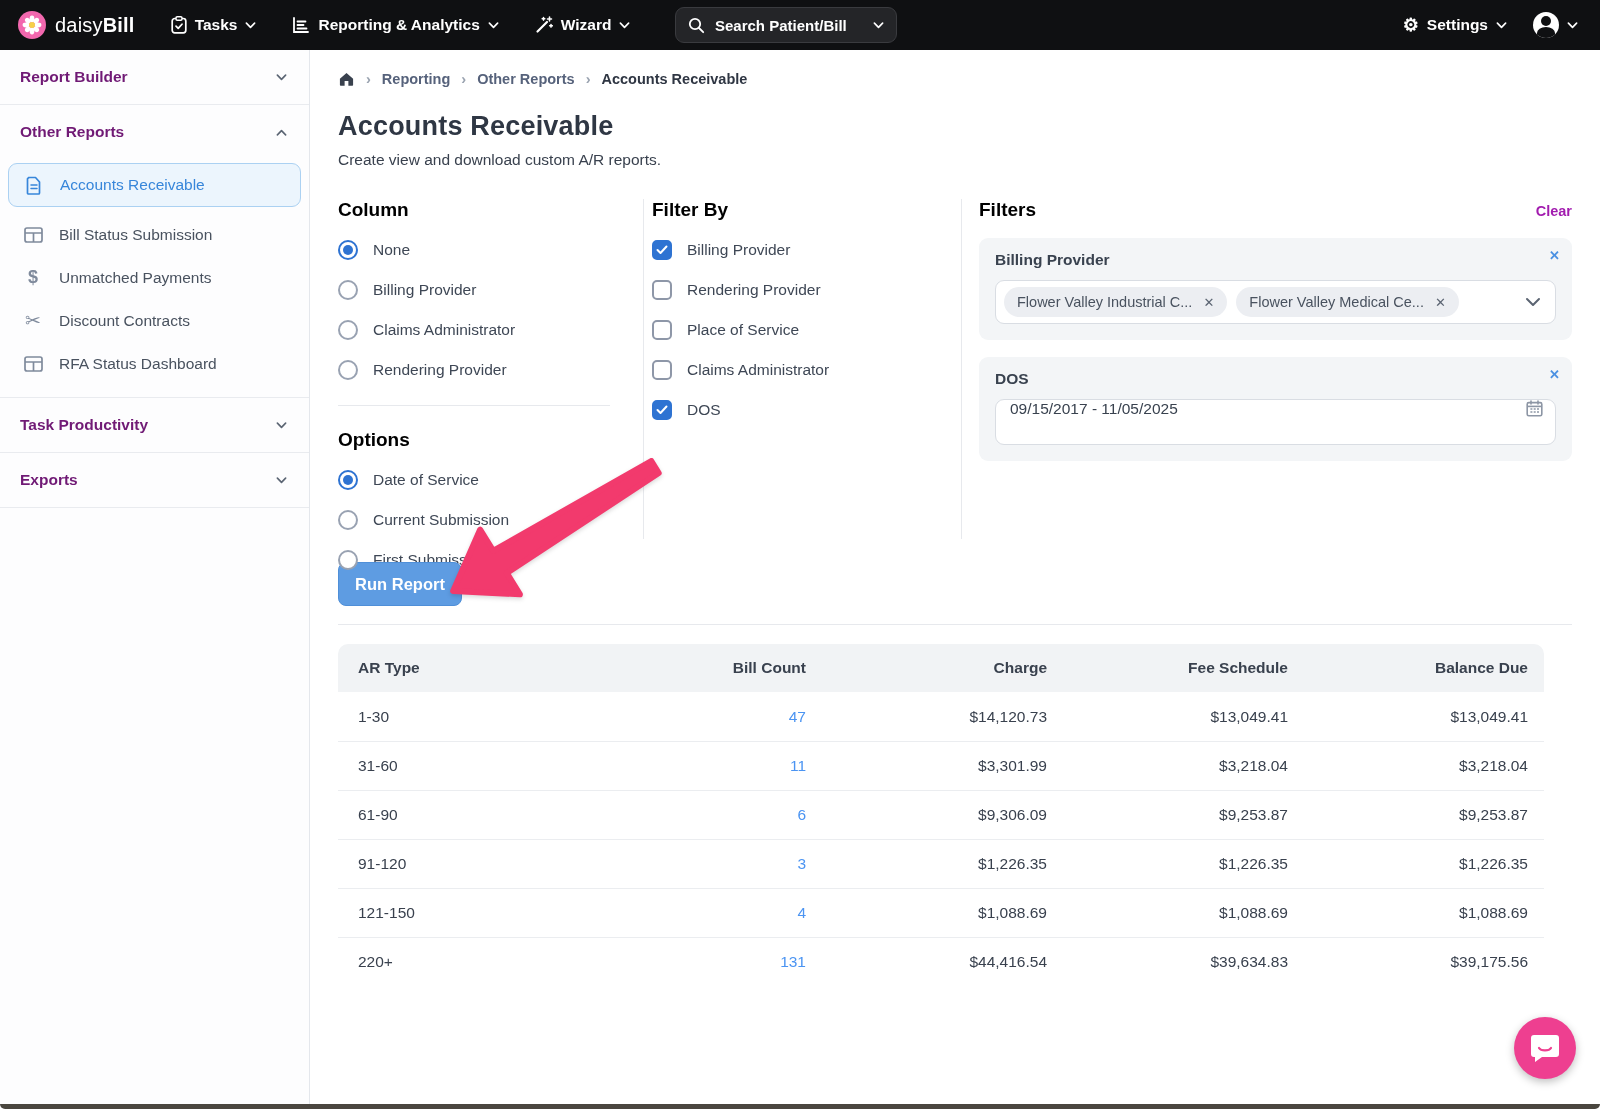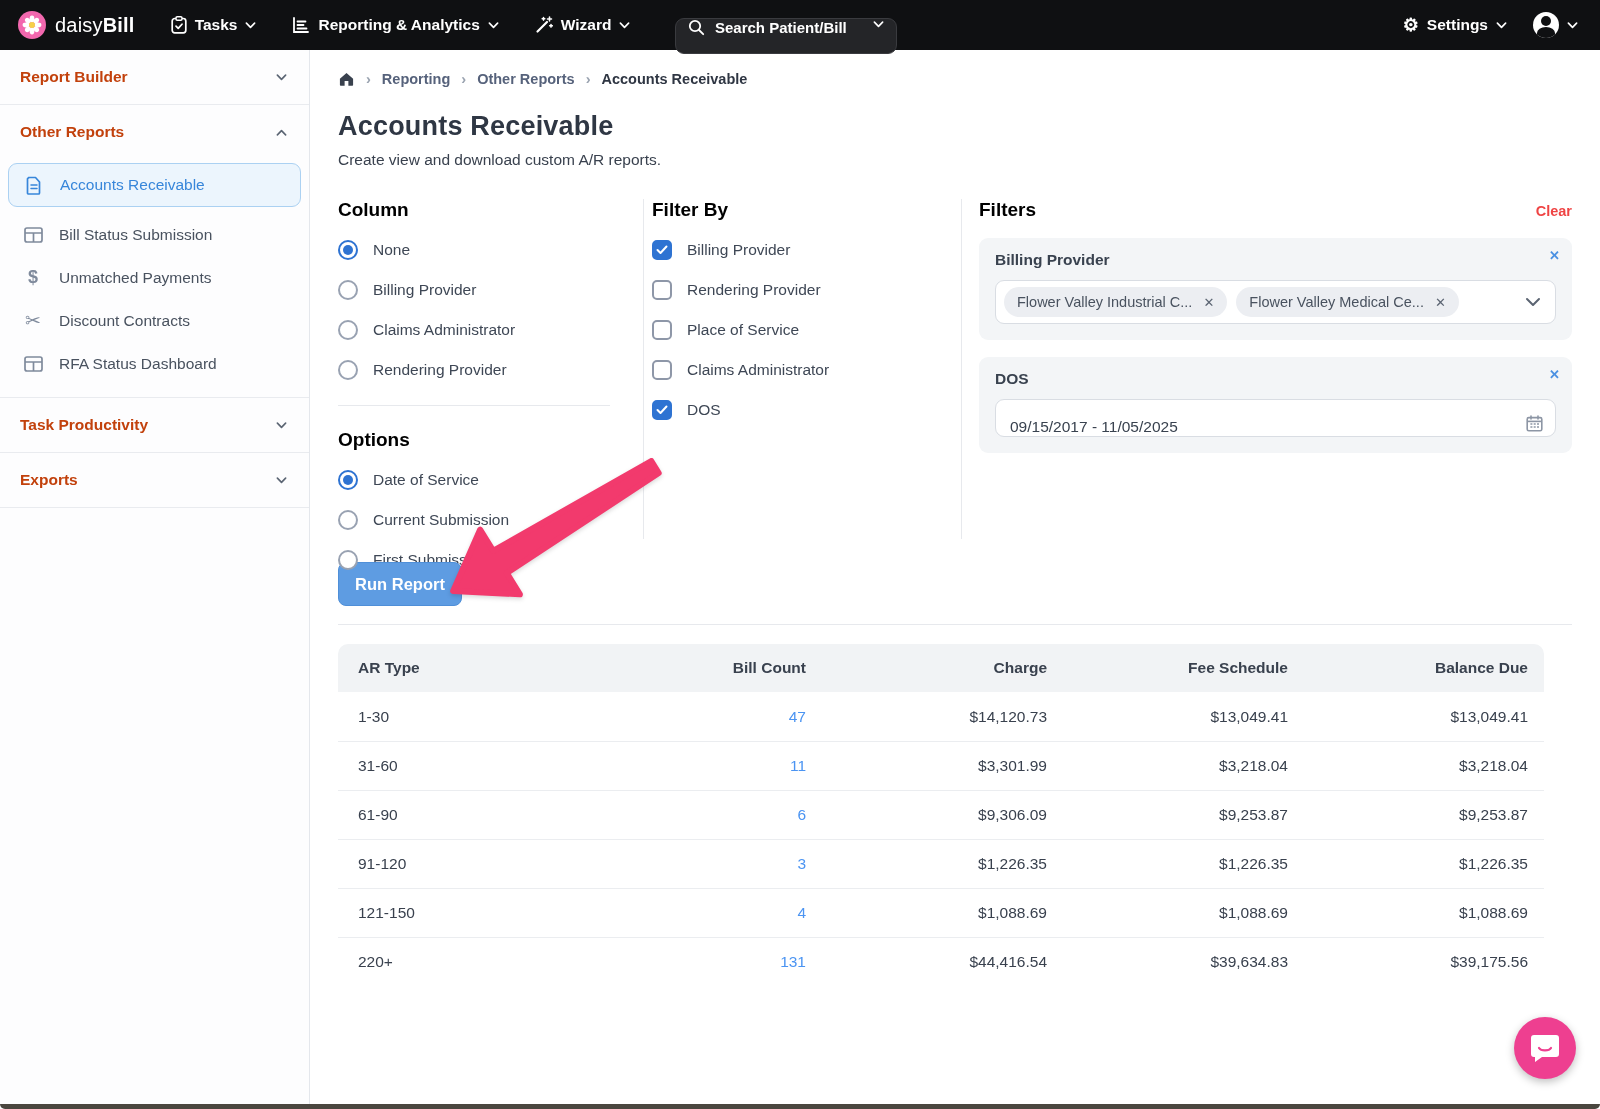--- a/index.html
+++ b/index.html
@@ -10,37 +10,37 @@
   .nav { position:fixed; top:0; left:0; width:1600px; height:50px; background:#0f1012;
     display:flex; align-items:center; color:#fff; z-index:30; }
   .brand { display:flex; align-items:center; gap:9px; margin-left:18px; cursor:pointer; }
   .logo-circle { width:28px; height:28px; border-radius:50%; background:#f268ae;
     display:flex; align-items:center; justify-content:center; }
   .brand-text { font-size:20px; letter-spacing:.2px; }
   .brand-text b { font-weight:700; }
   .nav-item { display:flex; align-items:center; gap:8px; font-weight:700; font-size:15.5px;
     margin-left:36px; cursor:pointer; }
   .chev { width:11px; height:11px; display:inline-block; }
-  .search-pill { position:absolute; left:675px; top:18px; width:222px; height:36px;
+  .search-pill { position:absolute; left:675px; top:7px; width:222px; height:36px;
     background:#242528; border:1px solid #3a3b3f; border-radius:9px; display:flex;
-    gap:10px; padding:0 12px; cursor:pointer; }
+    align-items:center; gap:10px; padding:0 12px; cursor:pointer; }
   .search-pill span { font-size:15px; font-weight:700; color:#fff; }
   .nav-right { margin-left:auto; display:flex; align-items:center; gap:26px; margin-right:22px; }
   .gear-glyph { font-size:18px; line-height:1; }
   .avatar { width:26px; height:26px; border-radius:50%; background:#fff; position:relative; overflow:hidden; }
   .avatar::before { content:""; position:absolute; width:10px; height:10px; border-radius:50%;
     background:#0f1012; left:8px; top:4px; }
   .avatar::after { content:""; position:absolute; width:18px; height:12px; border-radius:50% 50% 0 0;
     background:#0f1012; left:4px; top:15px; }
 
   
   .sidebar { position:fixed; top:50px; left:0; bottom:0; width:310px; background:#fdfdfe;
     border-right:1px solid #e4e7ec; z-index:20; }
   .side-head { height:54px; display:flex; align-items:center; justify-content:space-between;
-    padding:0 22px 0 20px; font-size:15.5px; font-weight:700; color:#c2410c; cursor:pointer; }
+    padding:0 22px 0 20px; font-size:15.5px; font-weight:700; color:#701a75; cursor:pointer; }
   .side-sep { height:1px; background:#e9ebef; }
   .side-items { padding:2px 0 12px; }
   .side-item { height:43px; display:flex; align-items:center; gap:15px; padding:0 14px 0 22px;
     font-size:15.5px; color:#49525f; cursor:pointer; }
   .side-item .ic { width:22px; display:flex; justify-content:center; color:#7f8a9c;
     font-size:17px; }
   .side-item.active { margin:2px 8px 6px; padding-left:14px; height:44px; background:#ecf5fd;
     border:1px solid #abd1f2; border-radius:9px; color:#3786da; }
   .side-item.active .ic { color:#3786da; }
 
@@ -69,32 +69,32 @@
   .radio.sel { border-color:#2e73d2; }
   .radio.sel::after { content:""; position:absolute; inset:3px; border-radius:50%; background:#2e73d2; }
   .cbox { width:20px; height:20px; border-radius:5px; border:2px solid #8e97a8; flex:0 0 auto;
     background:#fff; display:flex; align-items:center; justify-content:center; }
   .cbox.checked { background:#2e73d2; border-color:#2e73d2; }
   .hdiv { height:1px; background:#e7e9ed; margin:24px 0 0; }
   .col-column .sec-h.options { margin-top:23px; }
 
   
   .filters-head { display:flex; align-items:baseline; justify-content:space-between; }
-  .clear-link { color:#ef4444; font-size:14.5px; font-weight:700; cursor:pointer; }
+  .clear-link { color:#a21caf; font-size:14.5px; font-weight:700; cursor:pointer; }
   .fcard { background:#f3f5f7; border-radius:9px; margin-top:17px; padding:13px 16px 16px; position:relative; }
   .fcard-label { font-size:15.5px; font-weight:700; color:#39424f; }
   .fcard-x { position:absolute; top:10px; right:12px; color:#4a90e2; font-size:13px; font-weight:700; cursor:pointer; }
   .select-box { margin-top:11px; background:#fff; border:1px solid #d9dde3; border-radius:9px;
     min-height:44px; display:flex; align-items:center; gap:9px; padding:6px 14px 6px 8px; cursor:pointer; }
   .chip { background:#eceef2; border-radius:15px; height:30px; display:flex; align-items:center;
     gap:11px; padding:0 13px; font-size:14.5px; color:#49525f; white-space:nowrap; }
   .chip .x { color:#5b6472; font-size:13px; cursor:pointer; }
   .select-box .chev-wrap { margin-left:auto; color:#5b6472; }
   .date-box { margin-top:11px; background:#fff; border:1px solid #d9dde3; border-radius:9px;
-    height:38px; display:flex; align-items:flex-end; padding:0 12px 0 14px; font-size:15.5px;
+    height:46px; display:flex; align-items:flex-start; padding:0 12px 0 14px; font-size:15.5px;
     color:#39424f; cursor:pointer; }
   .date-box .cal { margin-left:auto; color:#8d96a5; }
 
   
   .actions { margin-top:23px; display:flex; gap:22px; height:44px; }
   .btn-primary { width:124px; border:1px solid #4f8fd8; border-radius:8px; background:#5e9ce2;
     color:#fff; font-size:16.5px; font-weight:700; font-family:inherit; cursor:pointer; }
   .btn-outline { width:182px; border:1px solid #8cbaed; border-radius:8px; background:#fff;
     color:#2b7ad8; font-size:16.5px; font-weight:700; font-family:inherit; cursor:pointer;
     display:flex; align-items:center; justify-content:center; gap:9px; }

